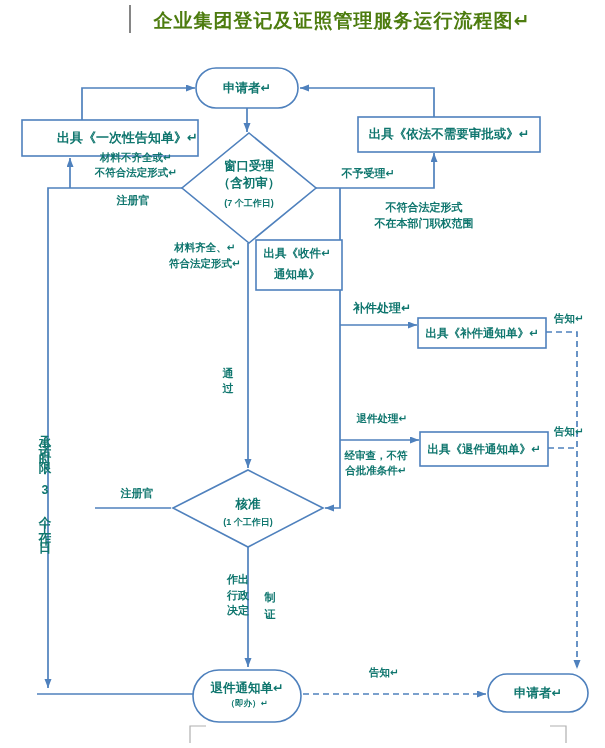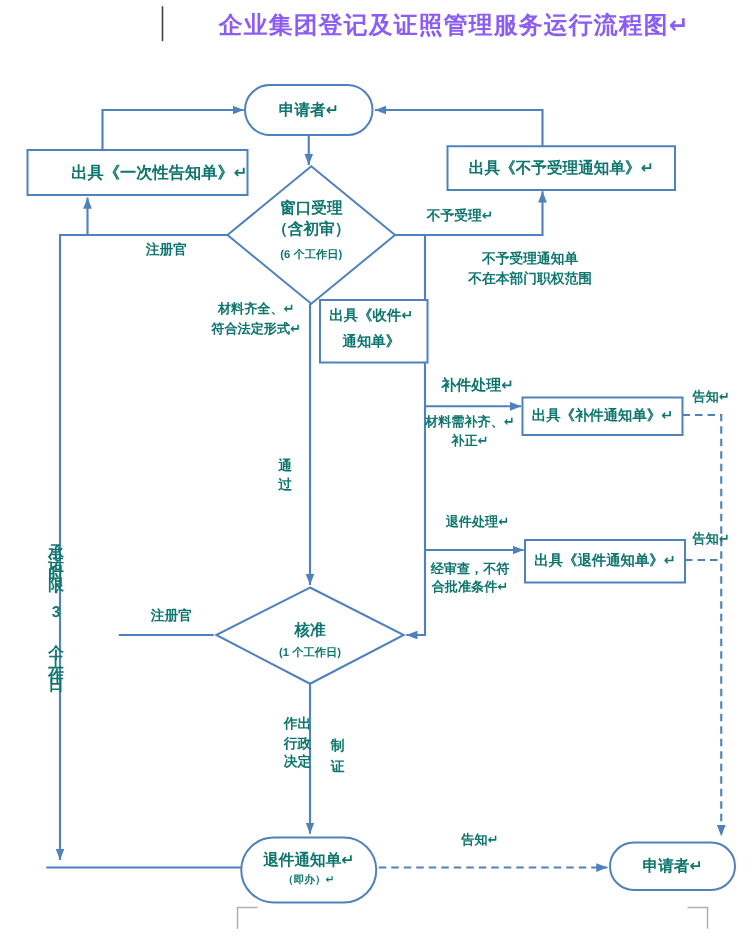--- a/index.html
+++ b/index.html
@@ -6,21 +6,21 @@
   #canvas{
     position:relative;width:605px;height:748px;background:#ffffff;overflow:hidden;
     font-family:"Liberation Sans","DejaVu Sans",sans-serif;
   }
   svg.layer{position:absolute;left:0;top:0;width:605px;height:748px;}
   .lbl{
     position:absolute;font-weight:bold;color:#0f766e;text-align:center;
     white-space:pre-line;line-height:1.35;
     font-family:"Liberation Sans","DejaVu Sans",sans-serif;
   }
-  .title{left:132px;top:8px;width:420px;font-size:19px;text-align:right;letter-spacing:1px;color:#8b5cf6;}
+  .title{left:132px;top:8px;width:420px;font-size:19px;text-align:center;letter-spacing:1px;color:#4d7c0f;}
   .l-applicant-top{left:196px;top:68px;width:102px;height:40px;line-height:40px;font-size:12.5px;}
   .l-box1{left:22px;top:120px;width:176px;height:36px;line-height:36px;font-size:13px;text-align:right;}
   .l-box2{left:358px;top:117px;width:182px;height:35px;line-height:35px;font-size:12.5px;}
   .l-d1-main{left:184px;top:158px;width:130px;font-size:12.5px;line-height:17px;}
   .l-d1-sub{left:184px;top:197px;width:130px;font-size:9px;}
   .l-mat-incomplete{left:82px;top:150px;width:108px;font-size:10.5px;line-height:15px;}
   .l-registrar-top{left:108px;top:193px;width:50px;font-size:11px;}
   .l-not-accepted{left:334px;top:166px;width:68px;font-size:11px;}
   .l-no-approval{left:342px;top:199px;width:164px;font-size:11px;line-height:16px;}
   .l-mat-complete{left:156px;top:239px;width:98px;font-size:10.5px;line-height:16px;}
@@ -100,46 +100,46 @@
     <g stroke="#b0b0b0" stroke-width="1.2" fill="none">
       <path d="M206,726 H190 V743"></path>
       <path d="M550,726 H566 V743"></path>
     </g>
   </svg>
 
   <div class="lbl title">企业集团登记及证照管理服务运行流程图↵</div>
 
   <div class="lbl l-applicant-top">申请者↵</div>
   <div class="lbl l-box1">出具《一次性告知单》↵</div>
-  <div class="lbl l-box2">出具《不予受理通知单》↵</div>
+  <div class="lbl l-box2">出具《依法不需要审批或》↵</div>
   <div class="lbl l-d1-main">窗口受理
 （含初审）</div>
-  <div class="lbl l-d1-sub">(6 个工作日)</div>
+  <div class="lbl l-d1-sub">(7 个工作日)</div>
   <div class="lbl l-receipt">出具《收件↵
 通知单》</div>
   <div class="lbl l-supp-box">出具《补件通知单》↵</div>
   <div class="lbl l-ret-box">出具《退件通知单》↵</div>
   <div class="lbl l-d2-main">核准</div>
   <div class="lbl l-d2-sub">(1 个工作日)</div>
   <div class="lbl l-completion-main">退件通知单↵</div>
   <div class="lbl l-completion-sub">（即办）↵</div>
   <div class="lbl l-applicant-bot">申请者↵</div>
 
+  <div class="lbl l-mat-incomplete">材料不齐全或↵
+不符合法定形式↵</div>
   <div class="lbl l-registrar-top">注册官</div>
   <div class="lbl l-not-accepted">不予受理↵</div>
-  <div class="lbl l-no-approval">不予受理通知单
+  <div class="lbl l-no-approval">不符合法定形式
 不在本部门职权范围</div>
   <div class="lbl l-mat-complete">材料齐全、↵
 符合法定形式↵</div>
   <div class="lbl l-pass">通
 过</div>
   <div class="lbl l-commitment">承诺时限：3个工作日</div>
   <div class="lbl l-supp-proc">补件处理↵</div>
-  <div class="lbl l-mat-supp">材料需补齐、↵
-补正↵</div>
   <div class="lbl l-notify1">告知↵</div>
   <div class="lbl l-ret-proc">退件处理↵</div>
   <div class="lbl l-review">经审查，不符
 合批准条件↵</div>
   <div class="lbl l-notify2">告知↵</div>
   <div class="lbl l-registrar-bot">注册官</div>
   <div class="lbl l-decision">作出
 行政
 决定</div>
   <div class="lbl l-cert">制

